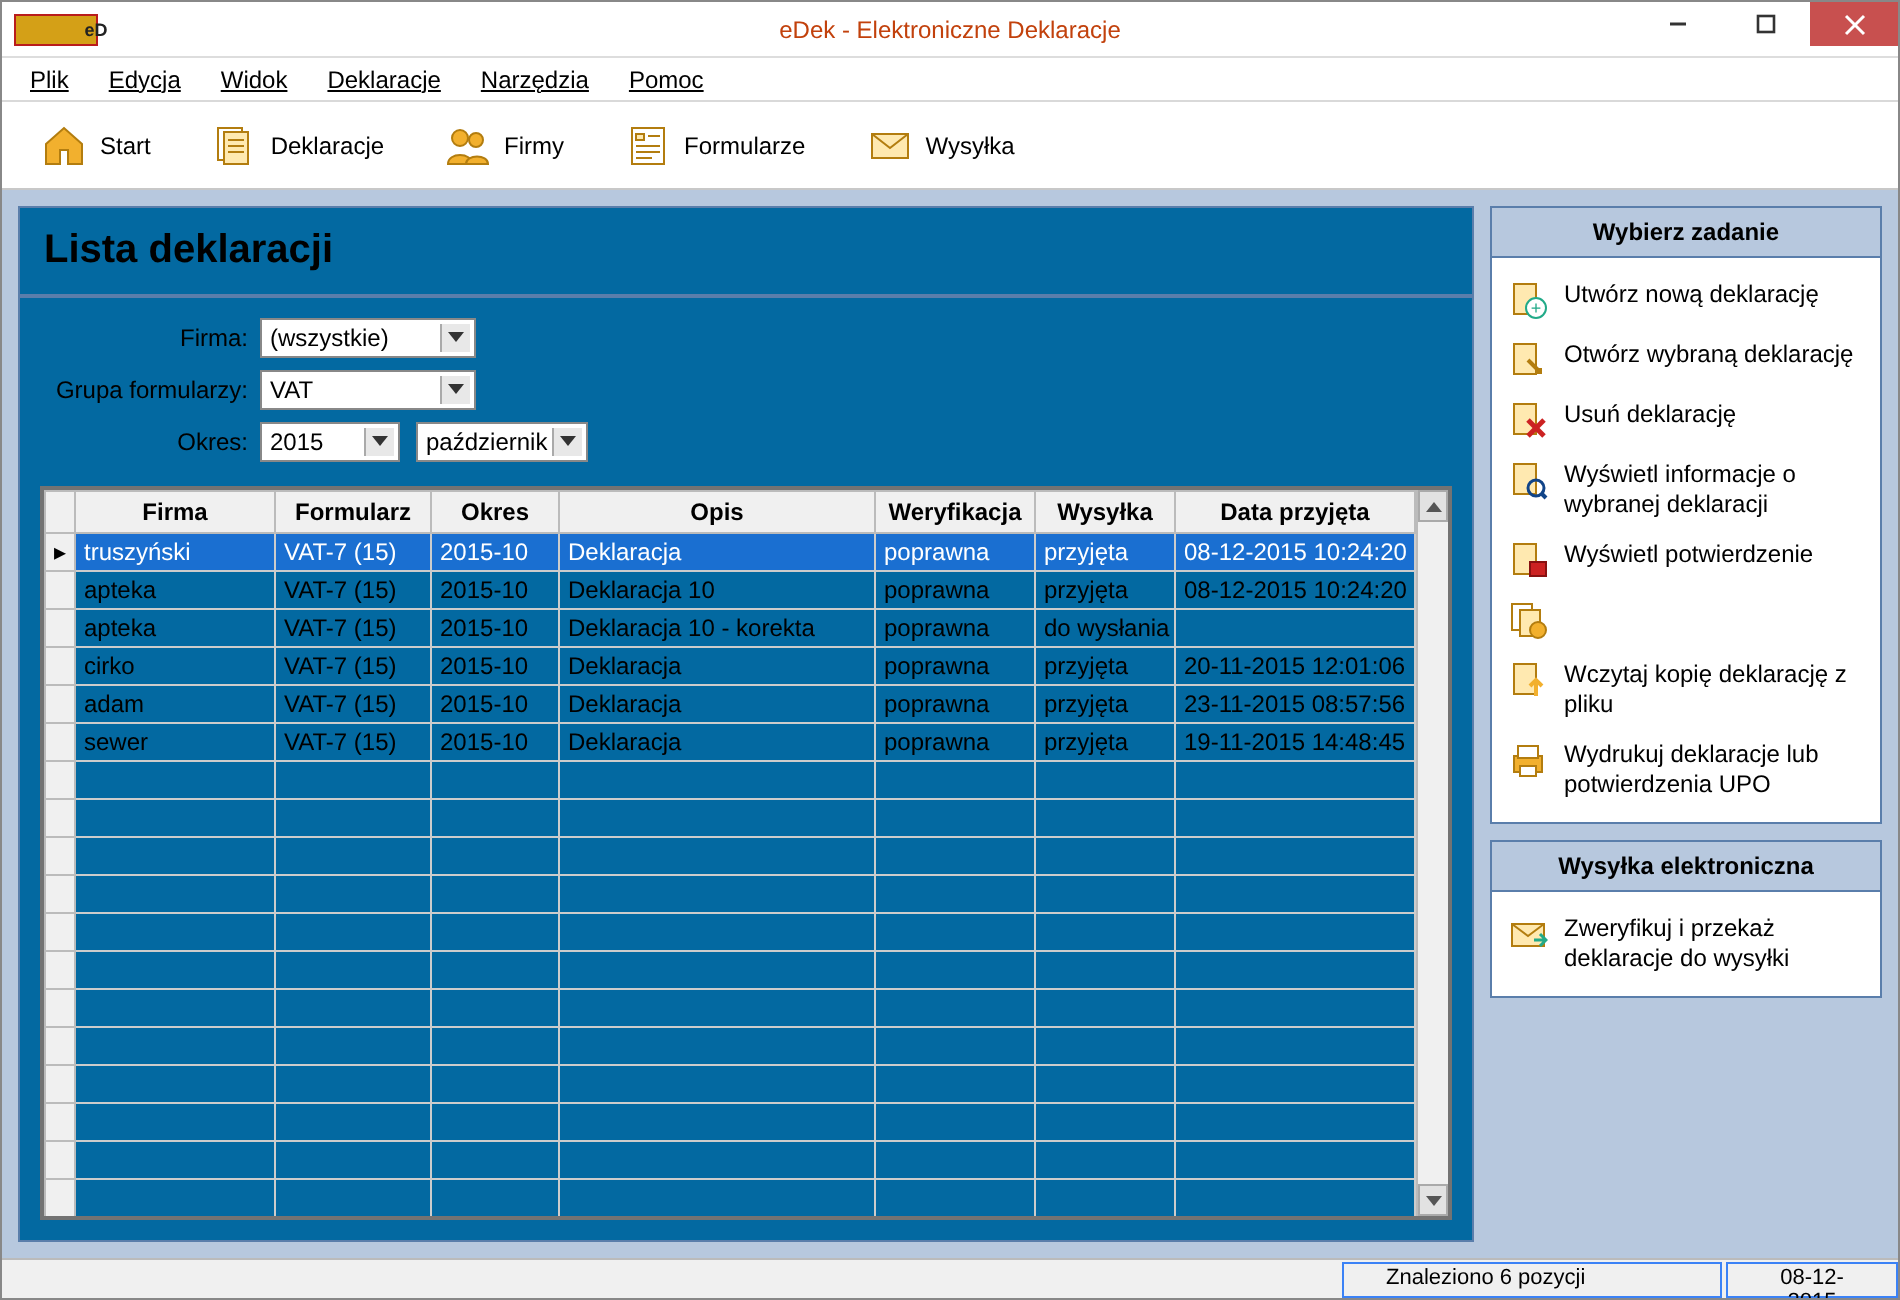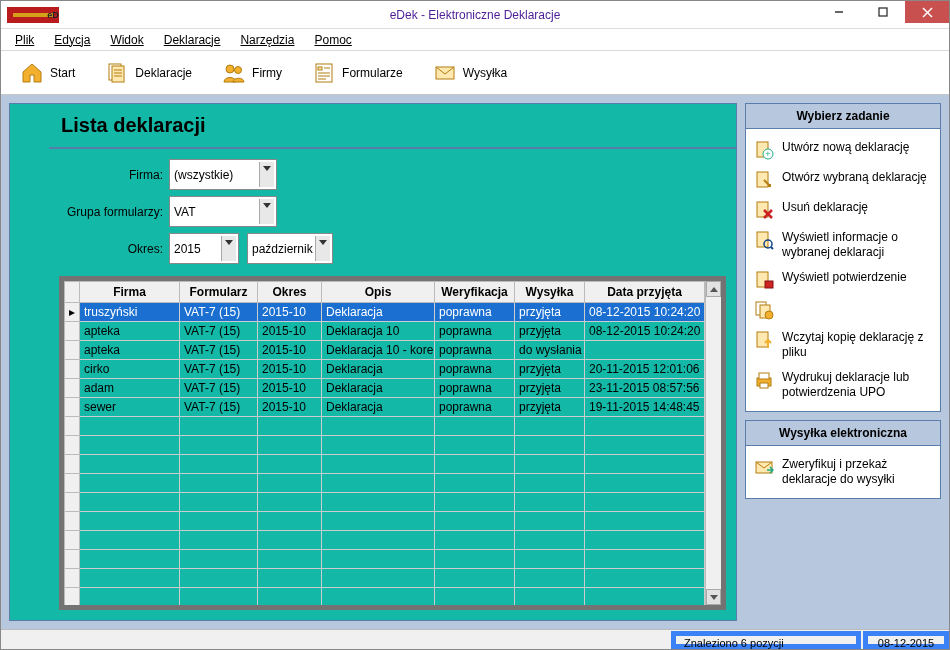--- a/index.html
+++ b/index.html
@@ -1,50 +1,50 @@
 <!DOCTYPE html>
 <html><head>
 <meta charset="utf-8">
 <style>
 * { box-sizing: border-box; margin: 0; padding: 0; }
 body { font-family: "Segoe UI", Tahoma, sans-serif; font-size: 12px; background: #fff; width: 950px; height: 650px; overflow: hidden; position: relative; border: 1px solid #888; }
 
 
 .titlebar { height: 28px; background: #fff; display: flex; align-items: center; position: relative; border-bottom: 1px solid #ddd; }
-.title-icon { width: 16px; height: 16px; margin-left: 6px; background: #d4a017; border: 6px solid #b91c1c; display: inline-flex; align-items: center; justify-content: center; font-size: 9px; font-weight: bold; color: #222; padding-left: 40px; }
-.title-text { position: absolute; left: 50%; transform: translateX(-50%); color: #4c1d95; }
+.title-icon { width: 16px; height: 16px; margin-left: 6px; background: #d4a017; border: 1px solid #b91c1c; display: inline-flex; align-items: center; justify-content: center; font-size: 9px; font-weight: bold; color: #222; padding-left: 40px; }
+.title-text { position: absolute; left: 50%; transform: translateX(-50%); color: #c2410c; }
 .title-controls { position: absolute; right: 0; top: 0; display: flex; height: 22px; }
 .title-btn { width: 44px; height: 22px; display: flex; align-items: center; justify-content: center; font-family: inherit; }
 .title-btn.min, .title-btn.max { background: #fff; color: #333; }
 .title-btn.close { background: #c8504f; color: #fff; }
 
 
 .menubar { height: 22px; display: flex; align-items: center; padding: 0 4px; gap: 0; border-bottom: 1px solid #d9d9d9; text-decoration: underline; }
 .menu-item { padding: 3px 10px; cursor: default; }
 
 
 .toolbar { height: 44px; display: flex; align-items: center; padding: 4px 8px; gap: 8px; border-bottom: 1px solid #c8c8c8; }
 .tool-btn { display: flex; align-items: center; gap: 6px; padding: 4px 10px; border: 1px solid transparent; cursor: default; }
 .tool-icon { width: 24px; height: 24px; display: flex; align-items: center; justify-content: center; }
 
 
 .content { position: absolute; top: 94px; left: 0; right: 0; bottom: 20px; background: #b7c8de; padding: 8px; display: flex; gap: 8px; }
-.main-panel { flex: 1; background: #14b8a6; border: 1px solid #5a7eab; display: flex; flex-direction: column; padding-left: 39px; }
+.main-panel { flex: 1; background: #0369a1; border: 1px solid #5a7eab; display: flex; flex-direction: column; }
 .panel-title { font-size: 20px; font-weight: bold; padding: 10px 12px; border-bottom: 2px solid #5a7eab; }
 
 
 .filters { padding: 10px 12px 6px; }
 .filter-row { display: flex; align-items: center; margin-bottom: 6px; }
 .filter-label { width: 108px; text-align: right; padding-right: 6px; }
-.combo { height: 31px; border: 1px solid #888; background: #fff; padding: 0 18px 0 4px; position: relative; display: inline-flex; align-items: center; font-size: 12px; }
+.combo { height: 20px; border: 1px solid #888; background: #fff; padding: 0 18px 0 4px; position: relative; display: inline-flex; align-items: center; font-size: 12px; }
 .combo::after { content: ""; position: absolute; right: 2px; top: 2px; bottom: 2px; width: 14px; background: #e8e8e8; border-left: 1px solid #aaa; }
 .combo .arrow { position: absolute; right: 5px; top: 6px; width: 0; height: 0; border-left: 4px solid transparent; border-right: 4px solid transparent; border-top: 5px solid #333; z-index: 1; }
 
 
-.table-wrap { flex: 1; margin: 0 10px 10px; border: 5px solid #737373; position: relative; overflow: hidden; display: flex; }
+.table-wrap { flex: 1; margin: 0 10px 10px; border: 2px solid #737373; position: relative; overflow: hidden; display: flex; }
 .table-inner { flex: 1; overflow: hidden; }
 table { border-collapse: collapse; width: 100%; table-layout: fixed; }
 th { background: #f0f0f0; border: 1px solid #bbb; padding: 3px 4px; font-weight: bold; text-align: center; font-size: 12px; height: 20px; }
 td { border-right: 1px solid #ccc; border-bottom: 1px solid #ccc; padding: 2px 4px; font-size: 12px; height: 17px; white-space: nowrap; overflow: hidden; }
 tr.selected td { background: #1a6fd1; color: #fff; }
 .row-indicator { width: 14px; background: #f0f0f0; border: 1px solid #bbb; padding: 0; text-align: center; }
 tr.selected .row-indicator { background: #f0f0f0; color: #000; }
 .vscroll { width: 16px; background: #f0f0f0; border-left: 1px solid #bbb; position: relative; }
 .vscroll .sbtn { height: 16px; background: #e2e2e2; border: 1px solid #aaa; display: flex; align-items: center; justify-content: center; }
 .vscroll .sbtn.bot { position: absolute; bottom: 0; left: 0; right: 0; }
@@ -55,21 +55,21 @@
 .side-panel { width: 196px; display: flex; flex-direction: column; gap: 8px; }
 .task-group { background: #fff; border: 1px solid #5a7eab; }
 .task-header { background: #b7c8de; font-weight: bold; text-align: center; padding: 5px; border-bottom: 1px solid #5a7eab; }
 .task-list { padding: 6px 4px; }
 .task-item { display: flex; align-items: flex-start; gap: 8px; padding: 5px 4px; cursor: pointer; }
 .task-icon { width: 20px; height: 20px; flex-shrink: 0; display: flex; align-items: center; justify-content: center; }
 .task-label { flex: 1; line-height: 1.25; }
 
 
 .statusbar { position: absolute; bottom: 0; left: 0; right: 0; height: 20px; background: #f0f0f0; border-top: 1px solid #bbb; display: flex; align-items: center; font-size: 11px; }
-.status-cell { border: 5px solid #3b82f6; padding: 1px 8px; margin-left: 2px; height: 18px; }
+.status-cell { border: 1px solid #3b82f6; padding: 1px 21px; margin-left: 2px; height: 18px; }
 .status-spacer { flex: 1; }
 
 
 svg { display: block; }
 </style>
 </head>
 <body>
 
 <div class="titlebar">
   <span class="title-icon">eD</span>

